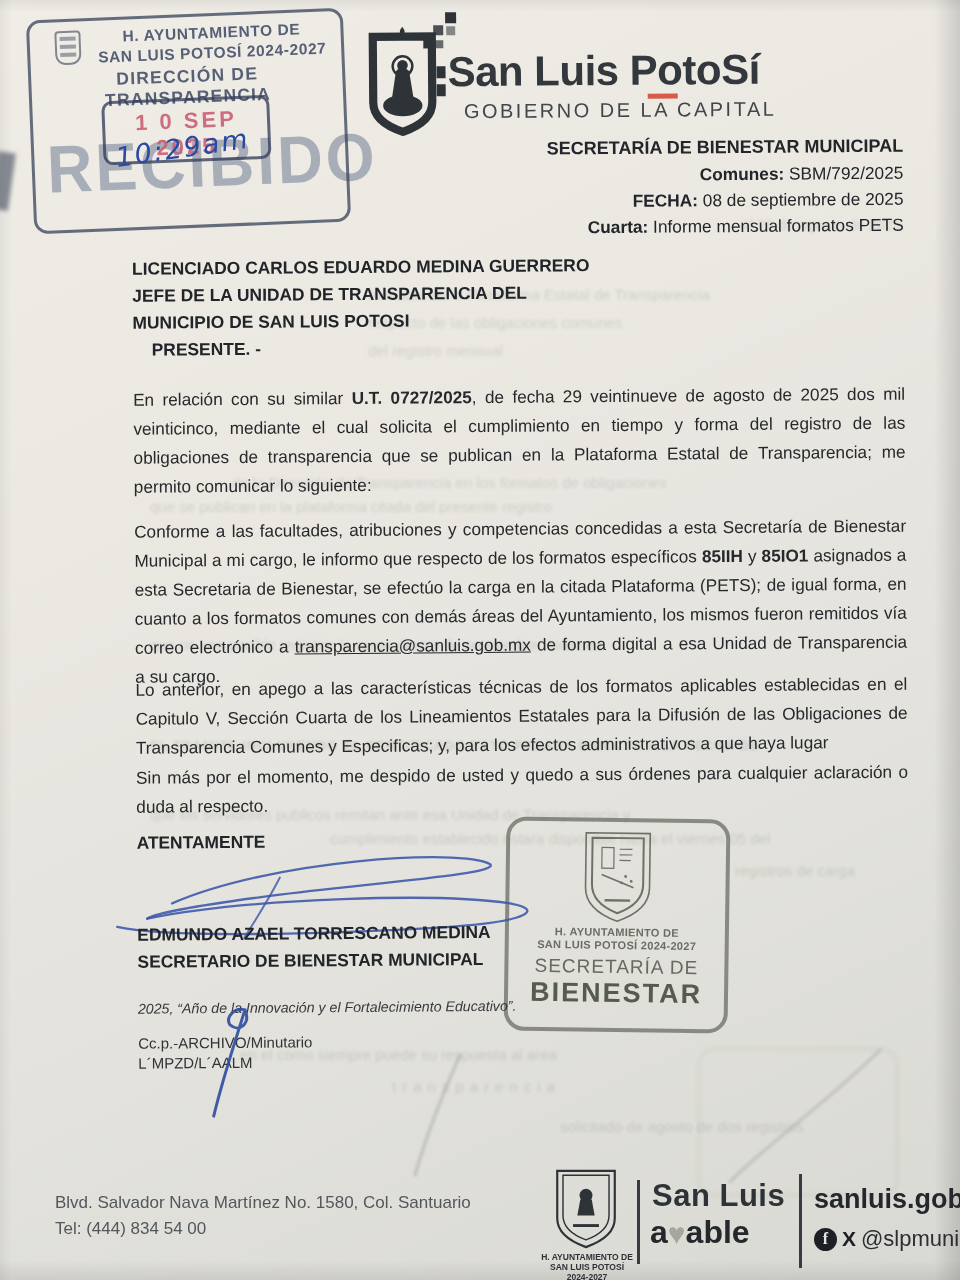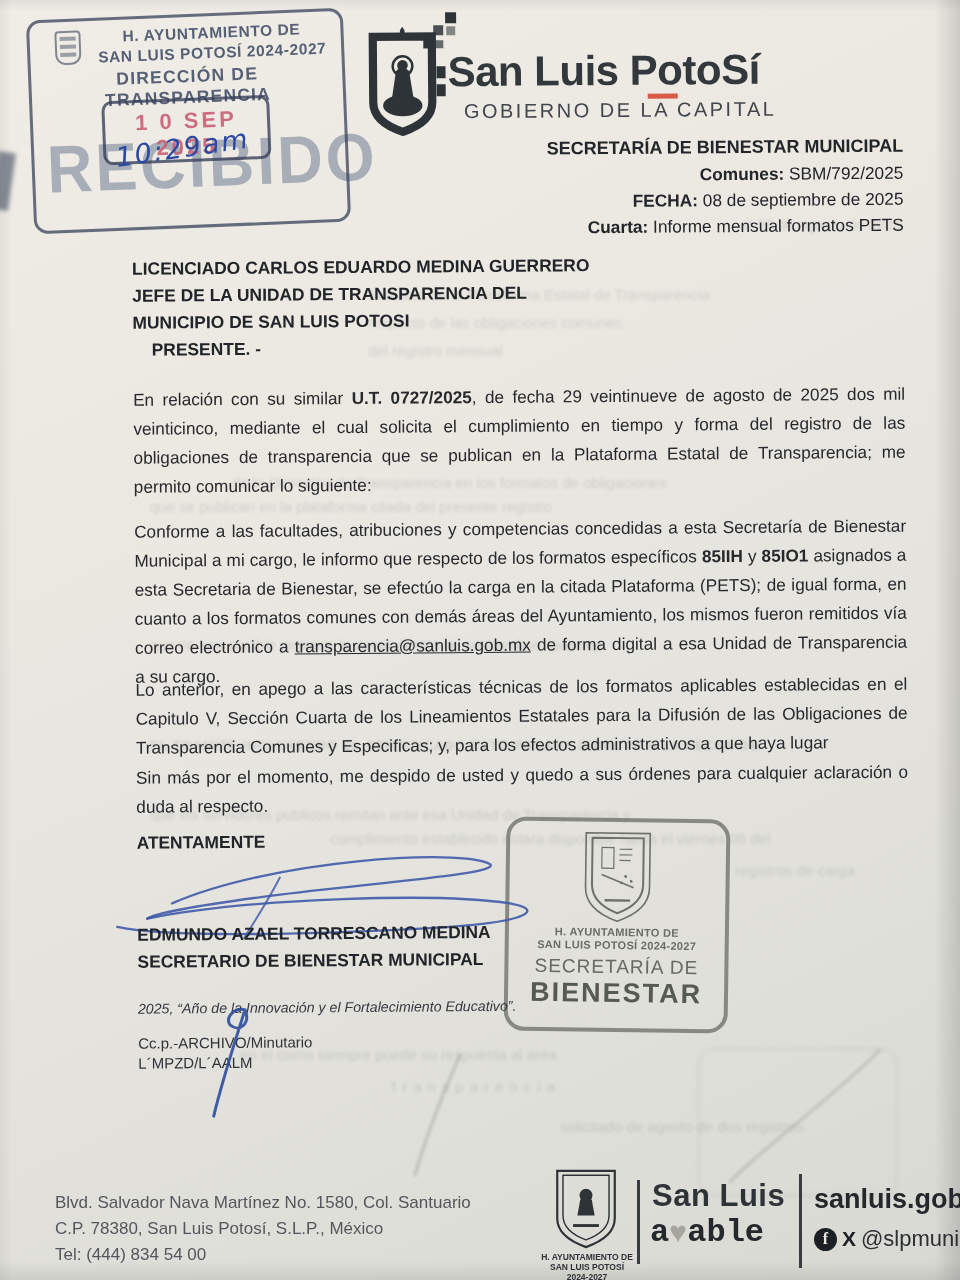--- a/index.html
+++ b/index.html
@@ -78,21 +78,21 @@
   .gl12{left:392px;top:1078px;width:330px;letter-spacing:6px;}
   .gl13{left:560px;top:1118px;width:340px;}
   .ghost-rect{position:absolute;left:698px;top:1048px;width:200px;height:148px;border:2px solid rgba(130,132,122,.28);border-radius:16px;filter:blur(2px);opacity:.6;z-index:2;}
   .ghost-strokes{position:absolute;left:400px;top:1040px;z-index:2;filter:blur(1.6px);opacity:.45;}
 
   
   .addr{position:absolute;left:55px;font-size:17px;line-height:26px;color:#53575c;white-space:nowrap;z-index:12;}
   .fcap{position:absolute;left:527px;width:120px;text-align:center;font-weight:bold;font-size:8.5px;line-height:10px;color:#2e3338;z-index:12;}
   .divider{position:absolute;width:2.5px;background:#383c41;z-index:12;}
   #brand1{position:absolute;left:652px;top:1178px;font-size:31px;font-weight:600;color:#2e3338;letter-spacing:.5px;z-index:12;white-space:nowrap;}
-  #brand2{position:absolute;left:650px;top:1214px;font-size:32px;font-weight:800;color:#24282c;z-index:12;white-space:nowrap;font-family:Liberation Mono, monospace;}
+  #brand2{position:absolute;left:650px;top:1214px;font-size:32px;font-weight:800;color:#24282c;z-index:12;white-space:nowrap;}
   #brand2 .heart{font-weight:400;font-size:30px;position:relative;top:1px;}
   #site{position:absolute;left:814px;top:1184px;font-size:27px;font-weight:800;color:#24282c;white-space:nowrap;z-index:12;}
   #social{position:absolute;left:814px;top:1226px;z-index:12;white-space:nowrap;display:flex;align-items:center;gap:5px;}
   .fb{display:inline-flex;align-items:center;justify-content:center;width:23px;height:23px;border-radius:50%;background:#1c2024;color:#e8e6e0;font-weight:bold;font-size:16px;font-family:"Liberation Serif",serif;}
   .xicon{font-weight:900;font-size:21px;color:#1c2024;}
   .handle{font-size:22px;color:#2b2f33;}
 </style>
 </head>
 <body>
 
@@ -208,21 +208,20 @@
     <div class="t1" data-name="bienestar-stamp-org">
       <span data-name="bienestar-stamp-org-line1">H. AYUNTAMIENTO DE</span><br>
       <span data-name="bienestar-stamp-org-line2">SAN LUIS POTOSÍ 2024-2027</span>
     </div>
     <div class="t2" data-name="bienestar-stamp-dept1">SECRETARÍA DE</div>
     <div class="t3" data-name="bienestar-stamp-dept2">BIENESTAR</div>
   </div>
 
   <div class="addr" style="top:1190px;" data-name="footer-address">
     <div data-name="footer-address-line">Blvd. Salvador Nava Martínez No. 1580, Col. Santuario</div>
-    <div data-name="footer-address-line">C.P. 78380, San Luis Potosí, S.L.P., México</div>
     <div data-name="footer-address-line">Tel: (444) 834 54 00</div>
   </div>
 
   <svg class="abs" style="left:550px;top:1168px;z-index:12;" width="72" height="82" viewBox="0 0 100 114" data-name="footer-shield-logo">
     <path d="M10 4 H90 V70 Q90 96 50 110 Q10 96 10 70 Z" fill="none" stroke="#2e3338" stroke-width="3"></path>
     <path d="M18 10 H82 V66 Q82 88 50 100 Q18 88 18 66 Z" fill="none" stroke="#2e3338" stroke-width="2"></path>
     <circle cx="50" cy="38" r="9" fill="#2e3338"></circle>
     <path d="M42 44 q8 -8 16 0 l4 22 h-24 z" fill="#2e3338"></path>
     <path d="M32 80 h36" stroke="#2e3338" stroke-width="4"></path>
   </svg>

